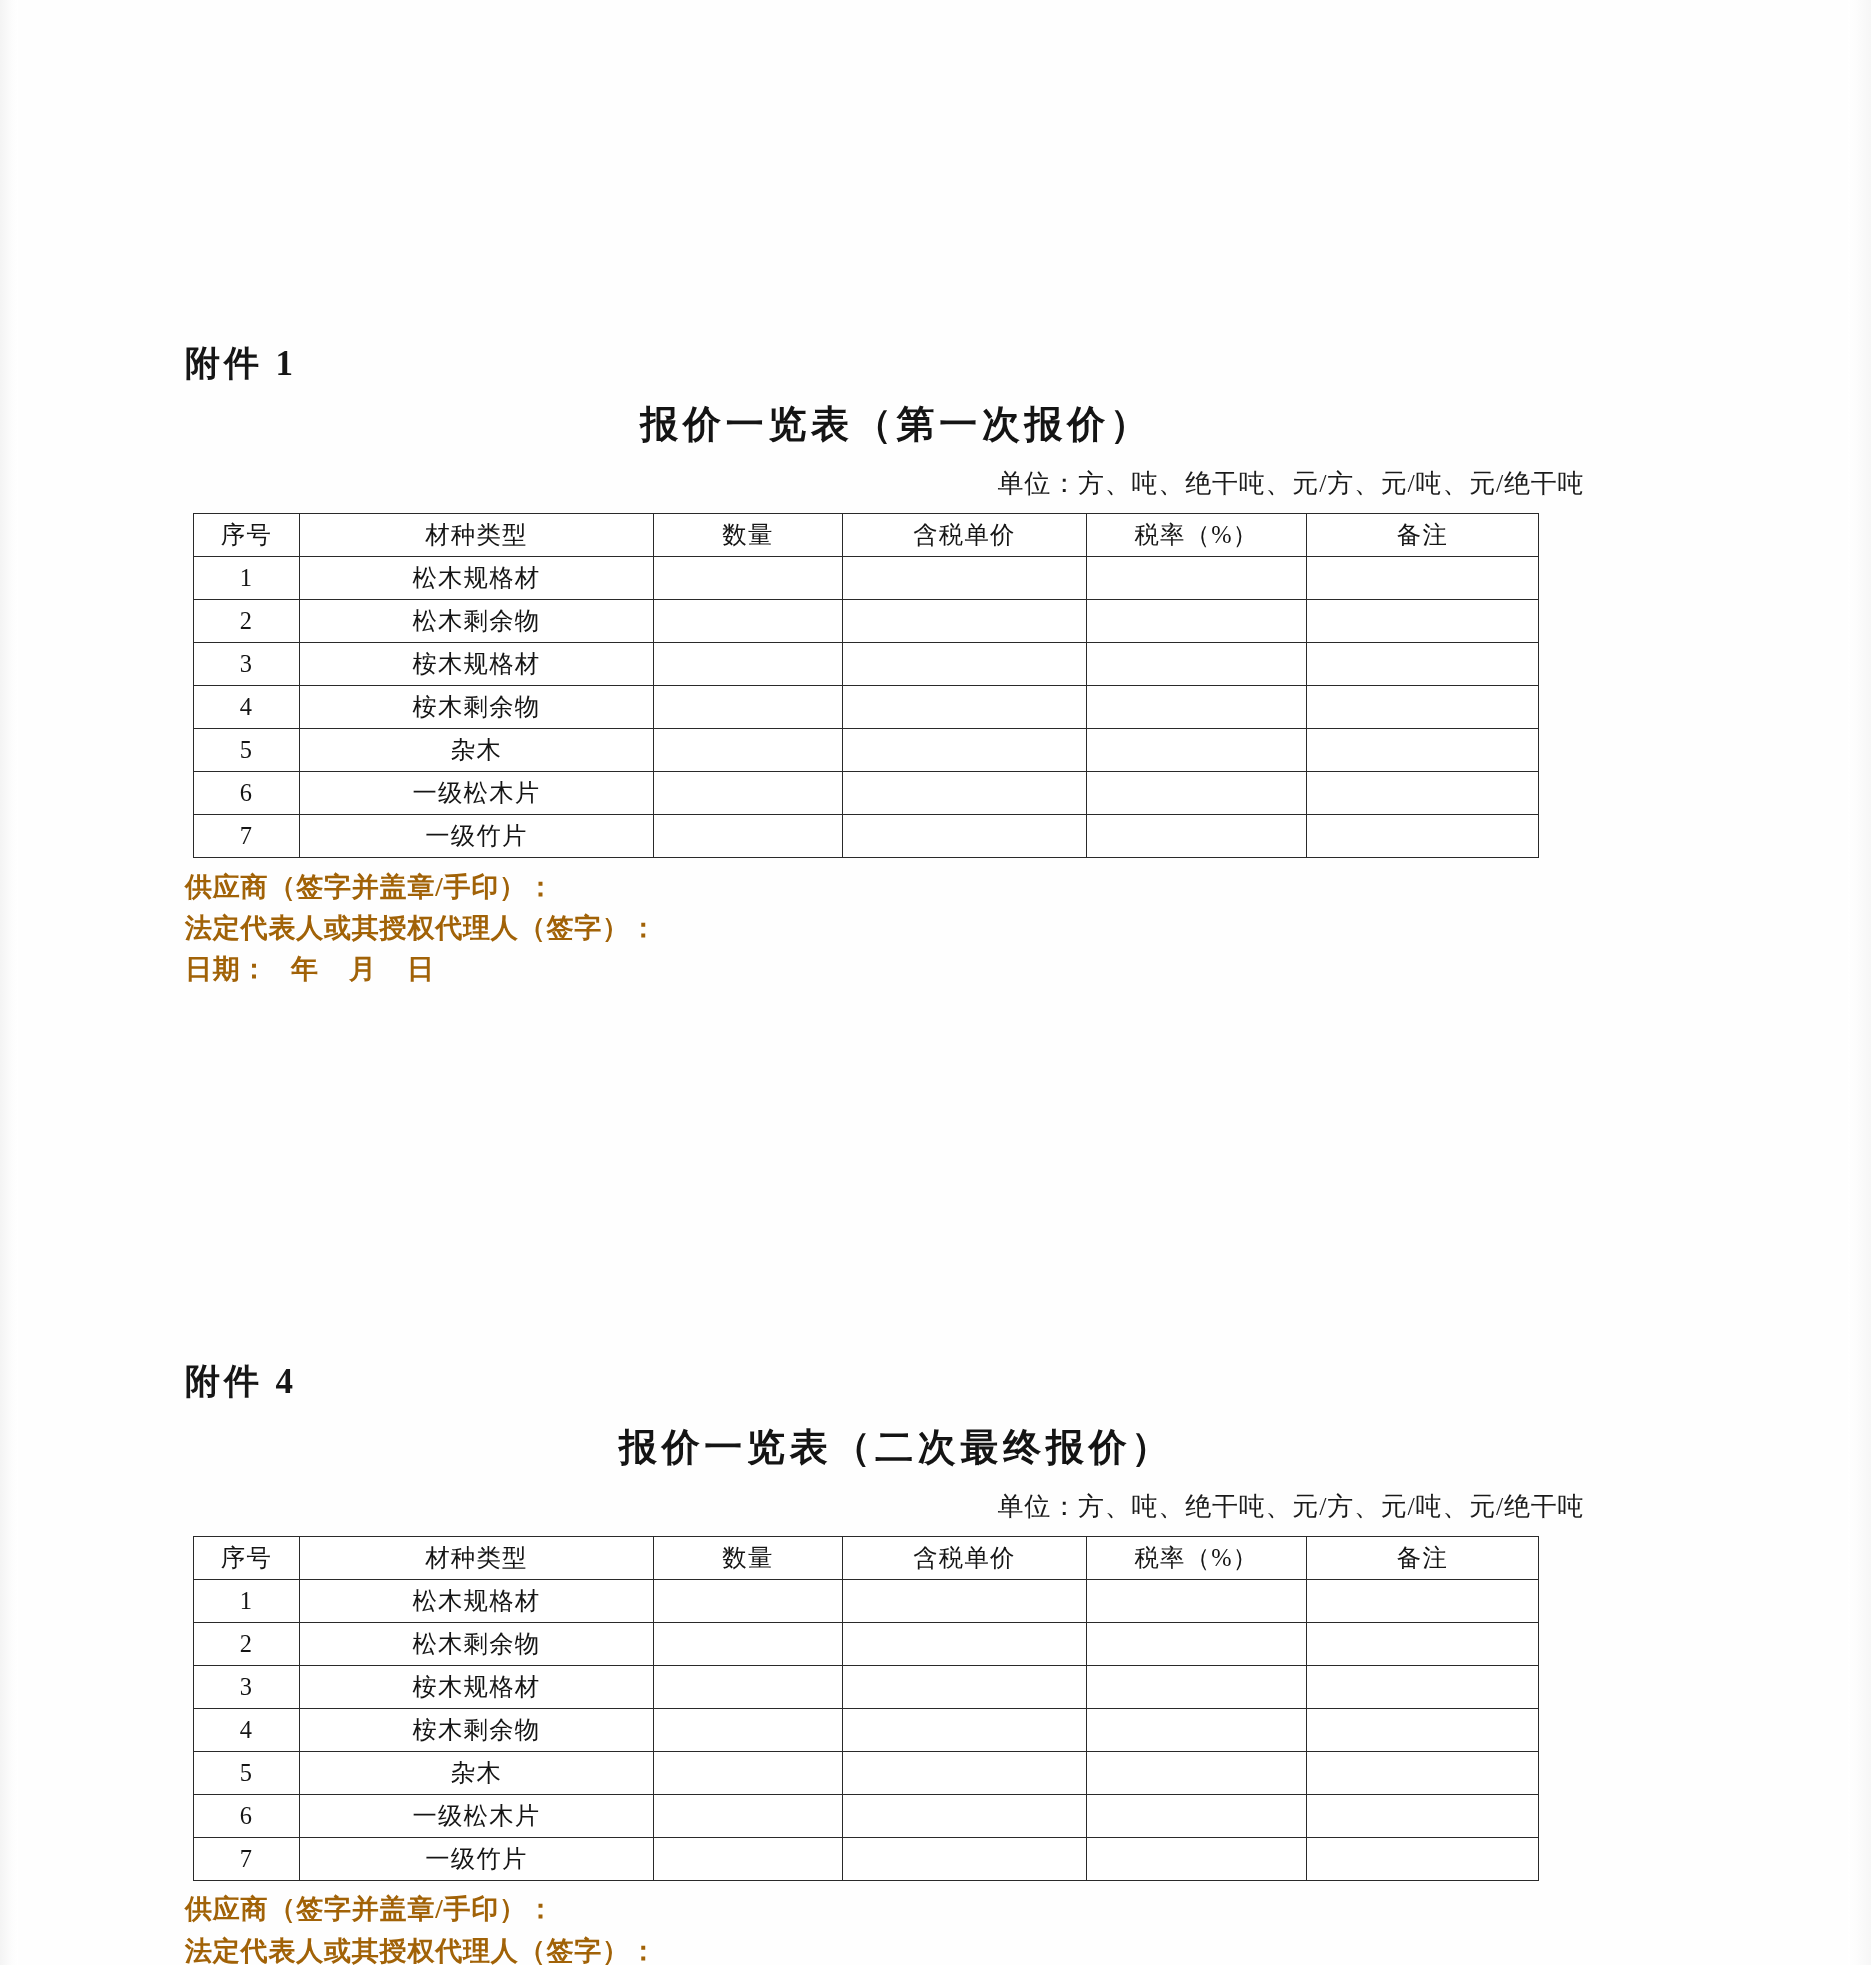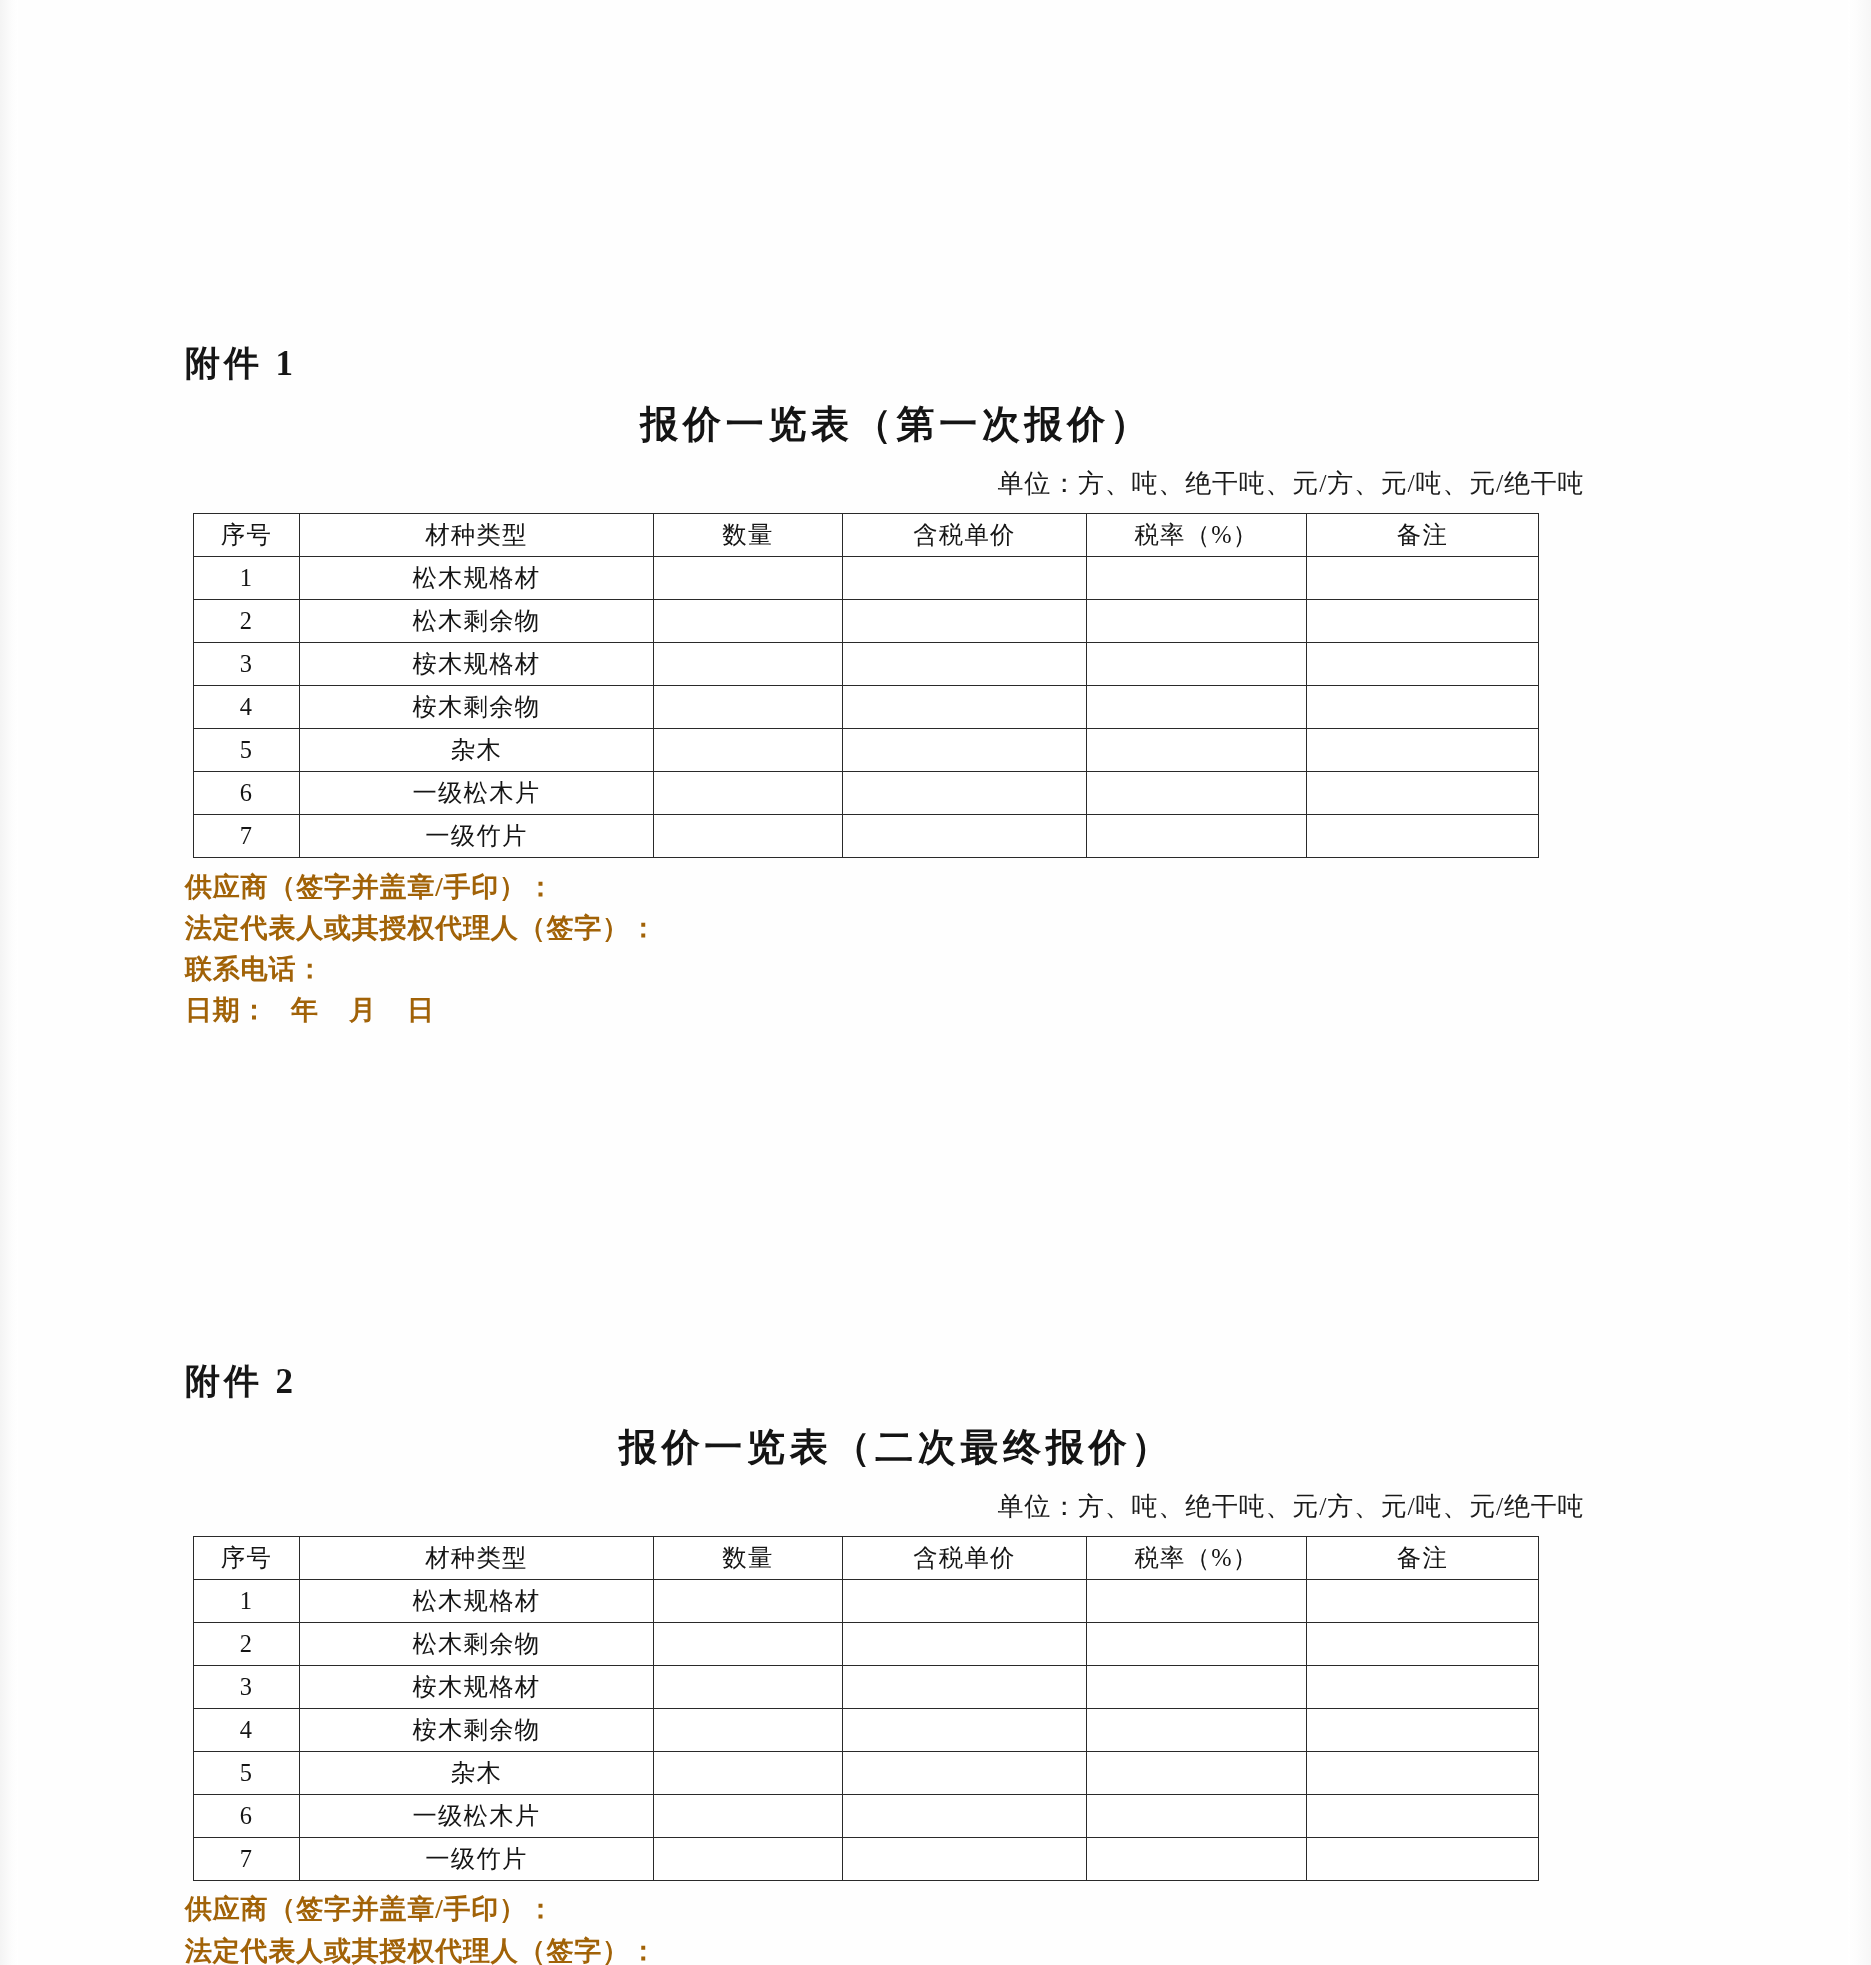--- a/index.html
+++ b/index.html
@@ -235,28 +235,27 @@
               <td class="cell-blank"></td>
               <td class="cell-blank"></td>
             </tr>
           </tbody>
         </table>
       </div>
 
       <div class="sig-block">
         <div class="sig-line">供应商（签字并盖章/手印）：</div>
         <div class="sig-line">法定代表人或其授权代理人（签字）：</div>
-        <div class="sig-line">联系电话：</div>
         <div class="sig-line">日期：   年    月    日</div>
       </div>
     </div>
 
     <div class="section" id="section-2">
 
-      <div class="attach-label">附件 2</div>
+      <div class="attach-label">附件 4</div>
 
       <div class="doc-title">报价一览表（二次最终报价）</div>
 
       <div class="unit-line">单位：方、吨、绝干吨、元/方、元/吨、元/绝干吨</div>
 
       <div class="quote-wrap">
         <table class="quote-table">
           <colgroup>
             <col class="c-no">
               <col class="c-type">

